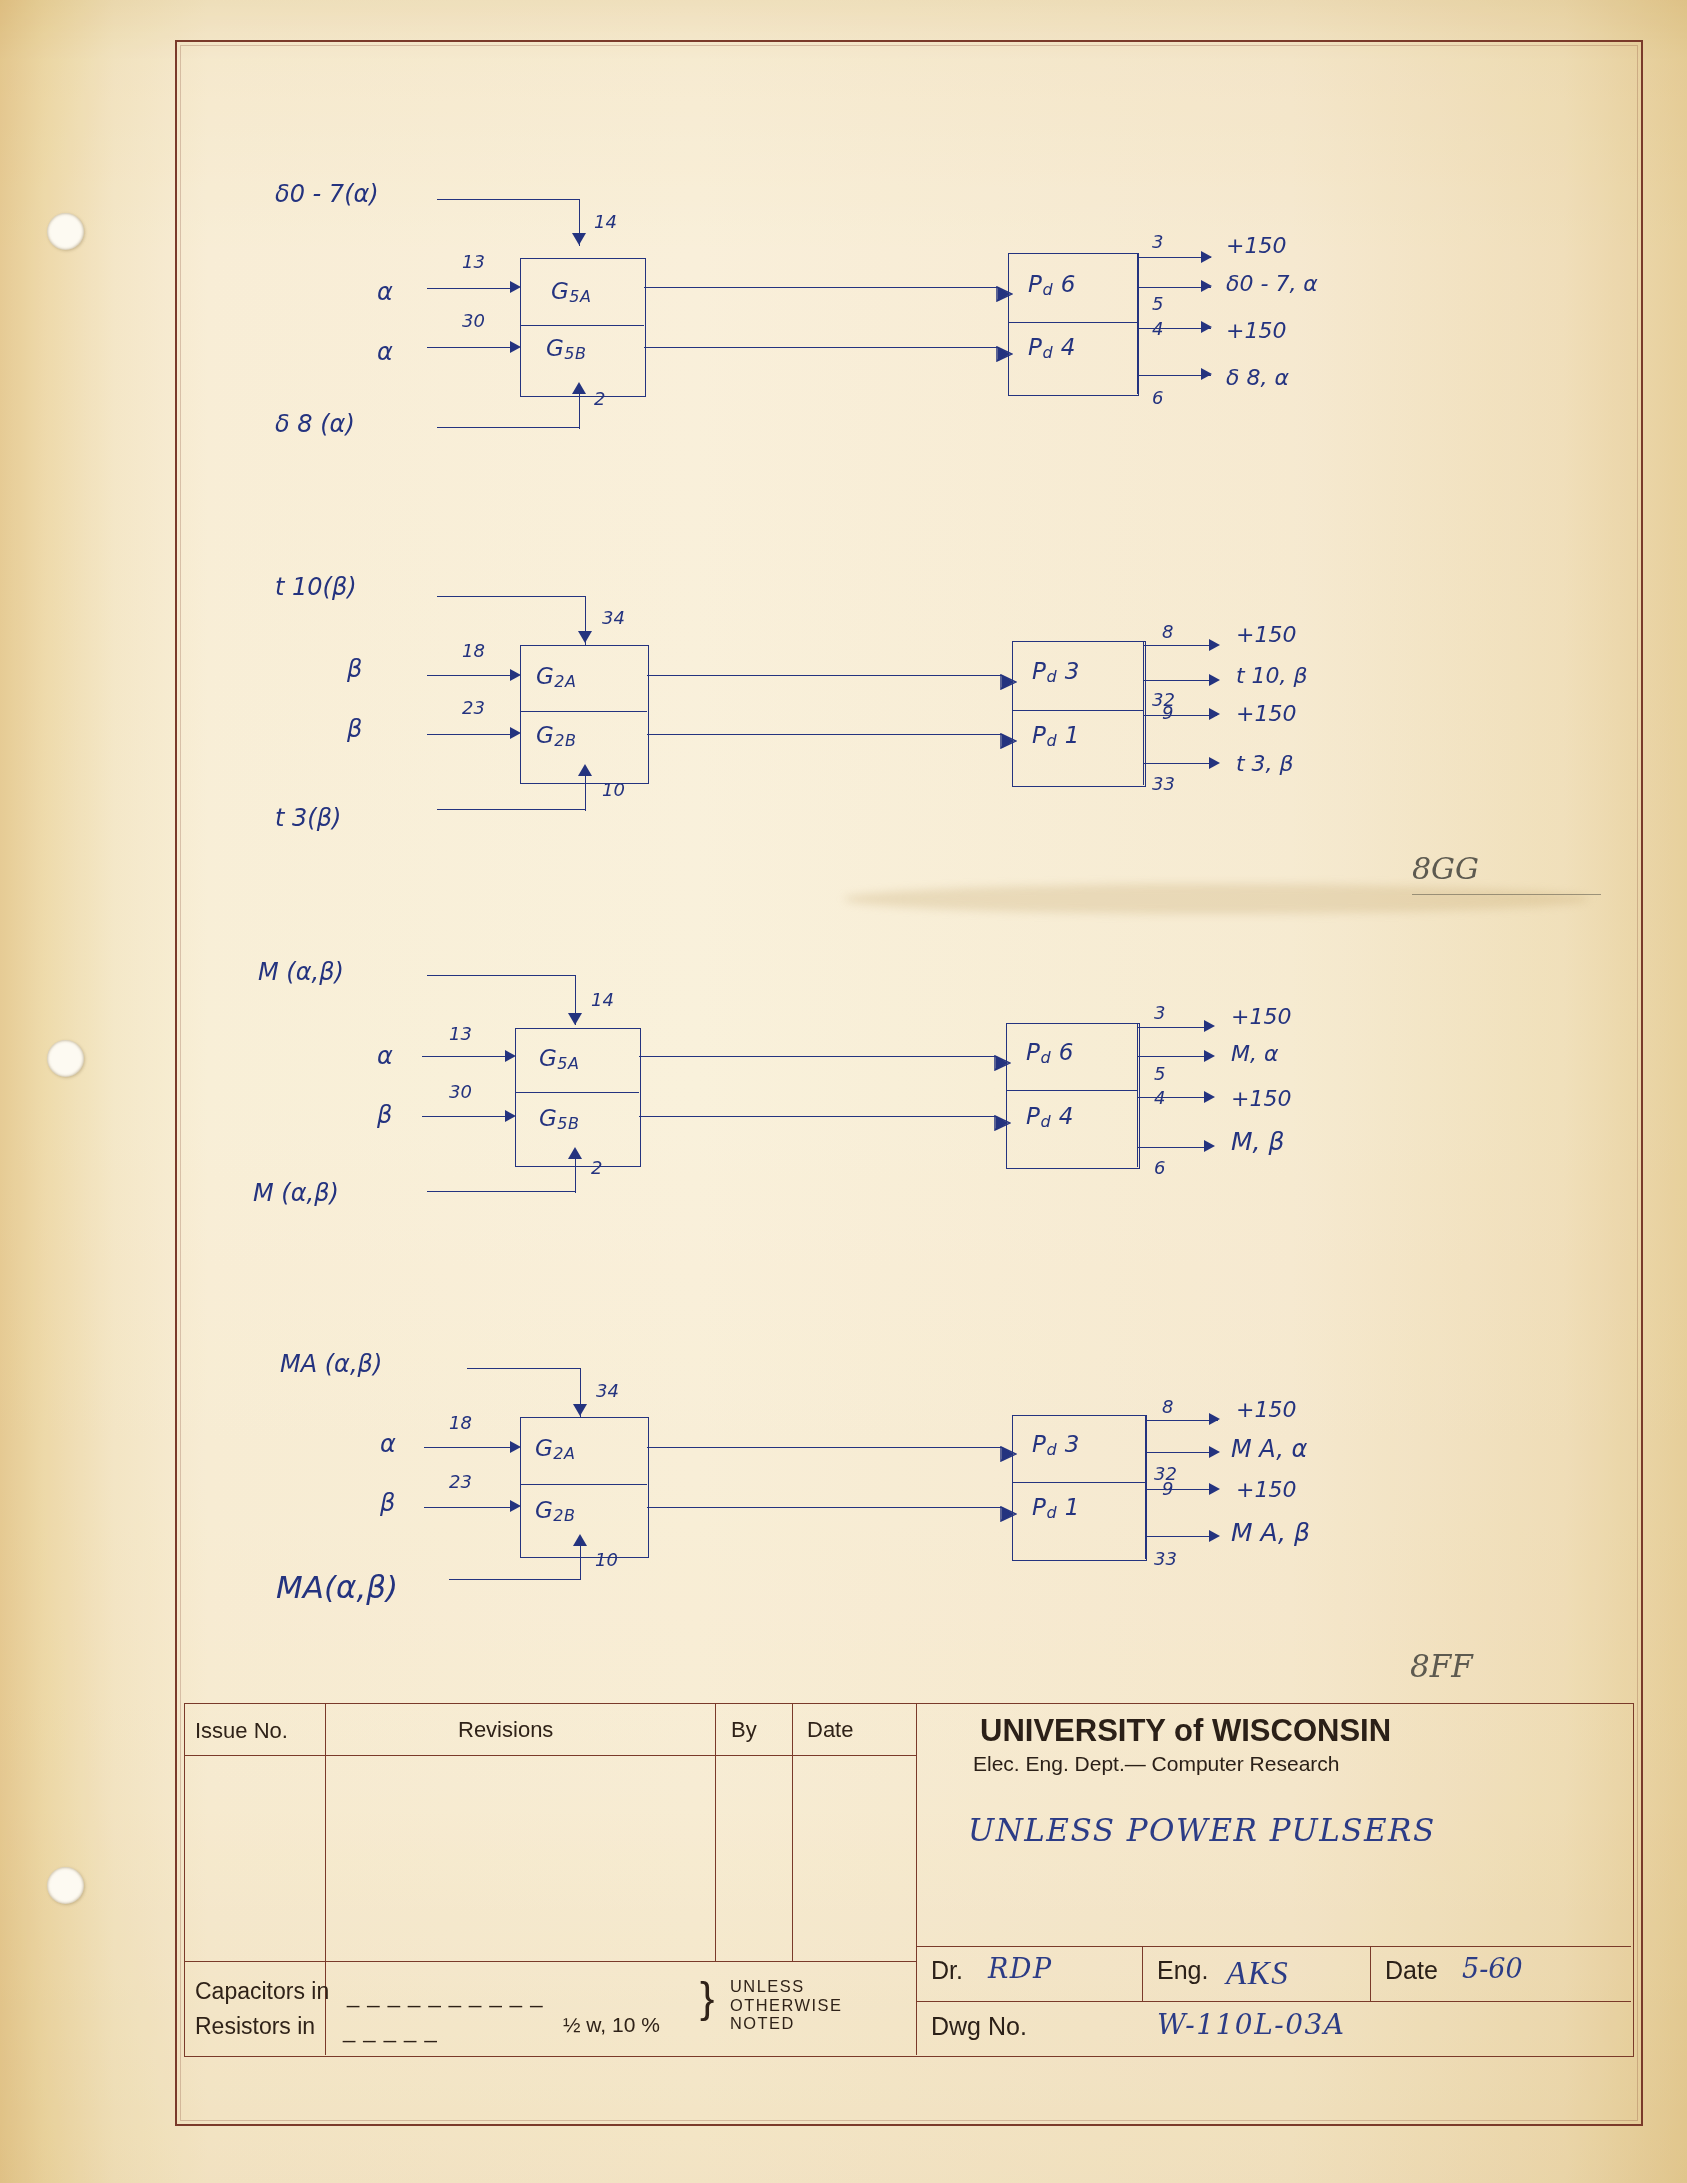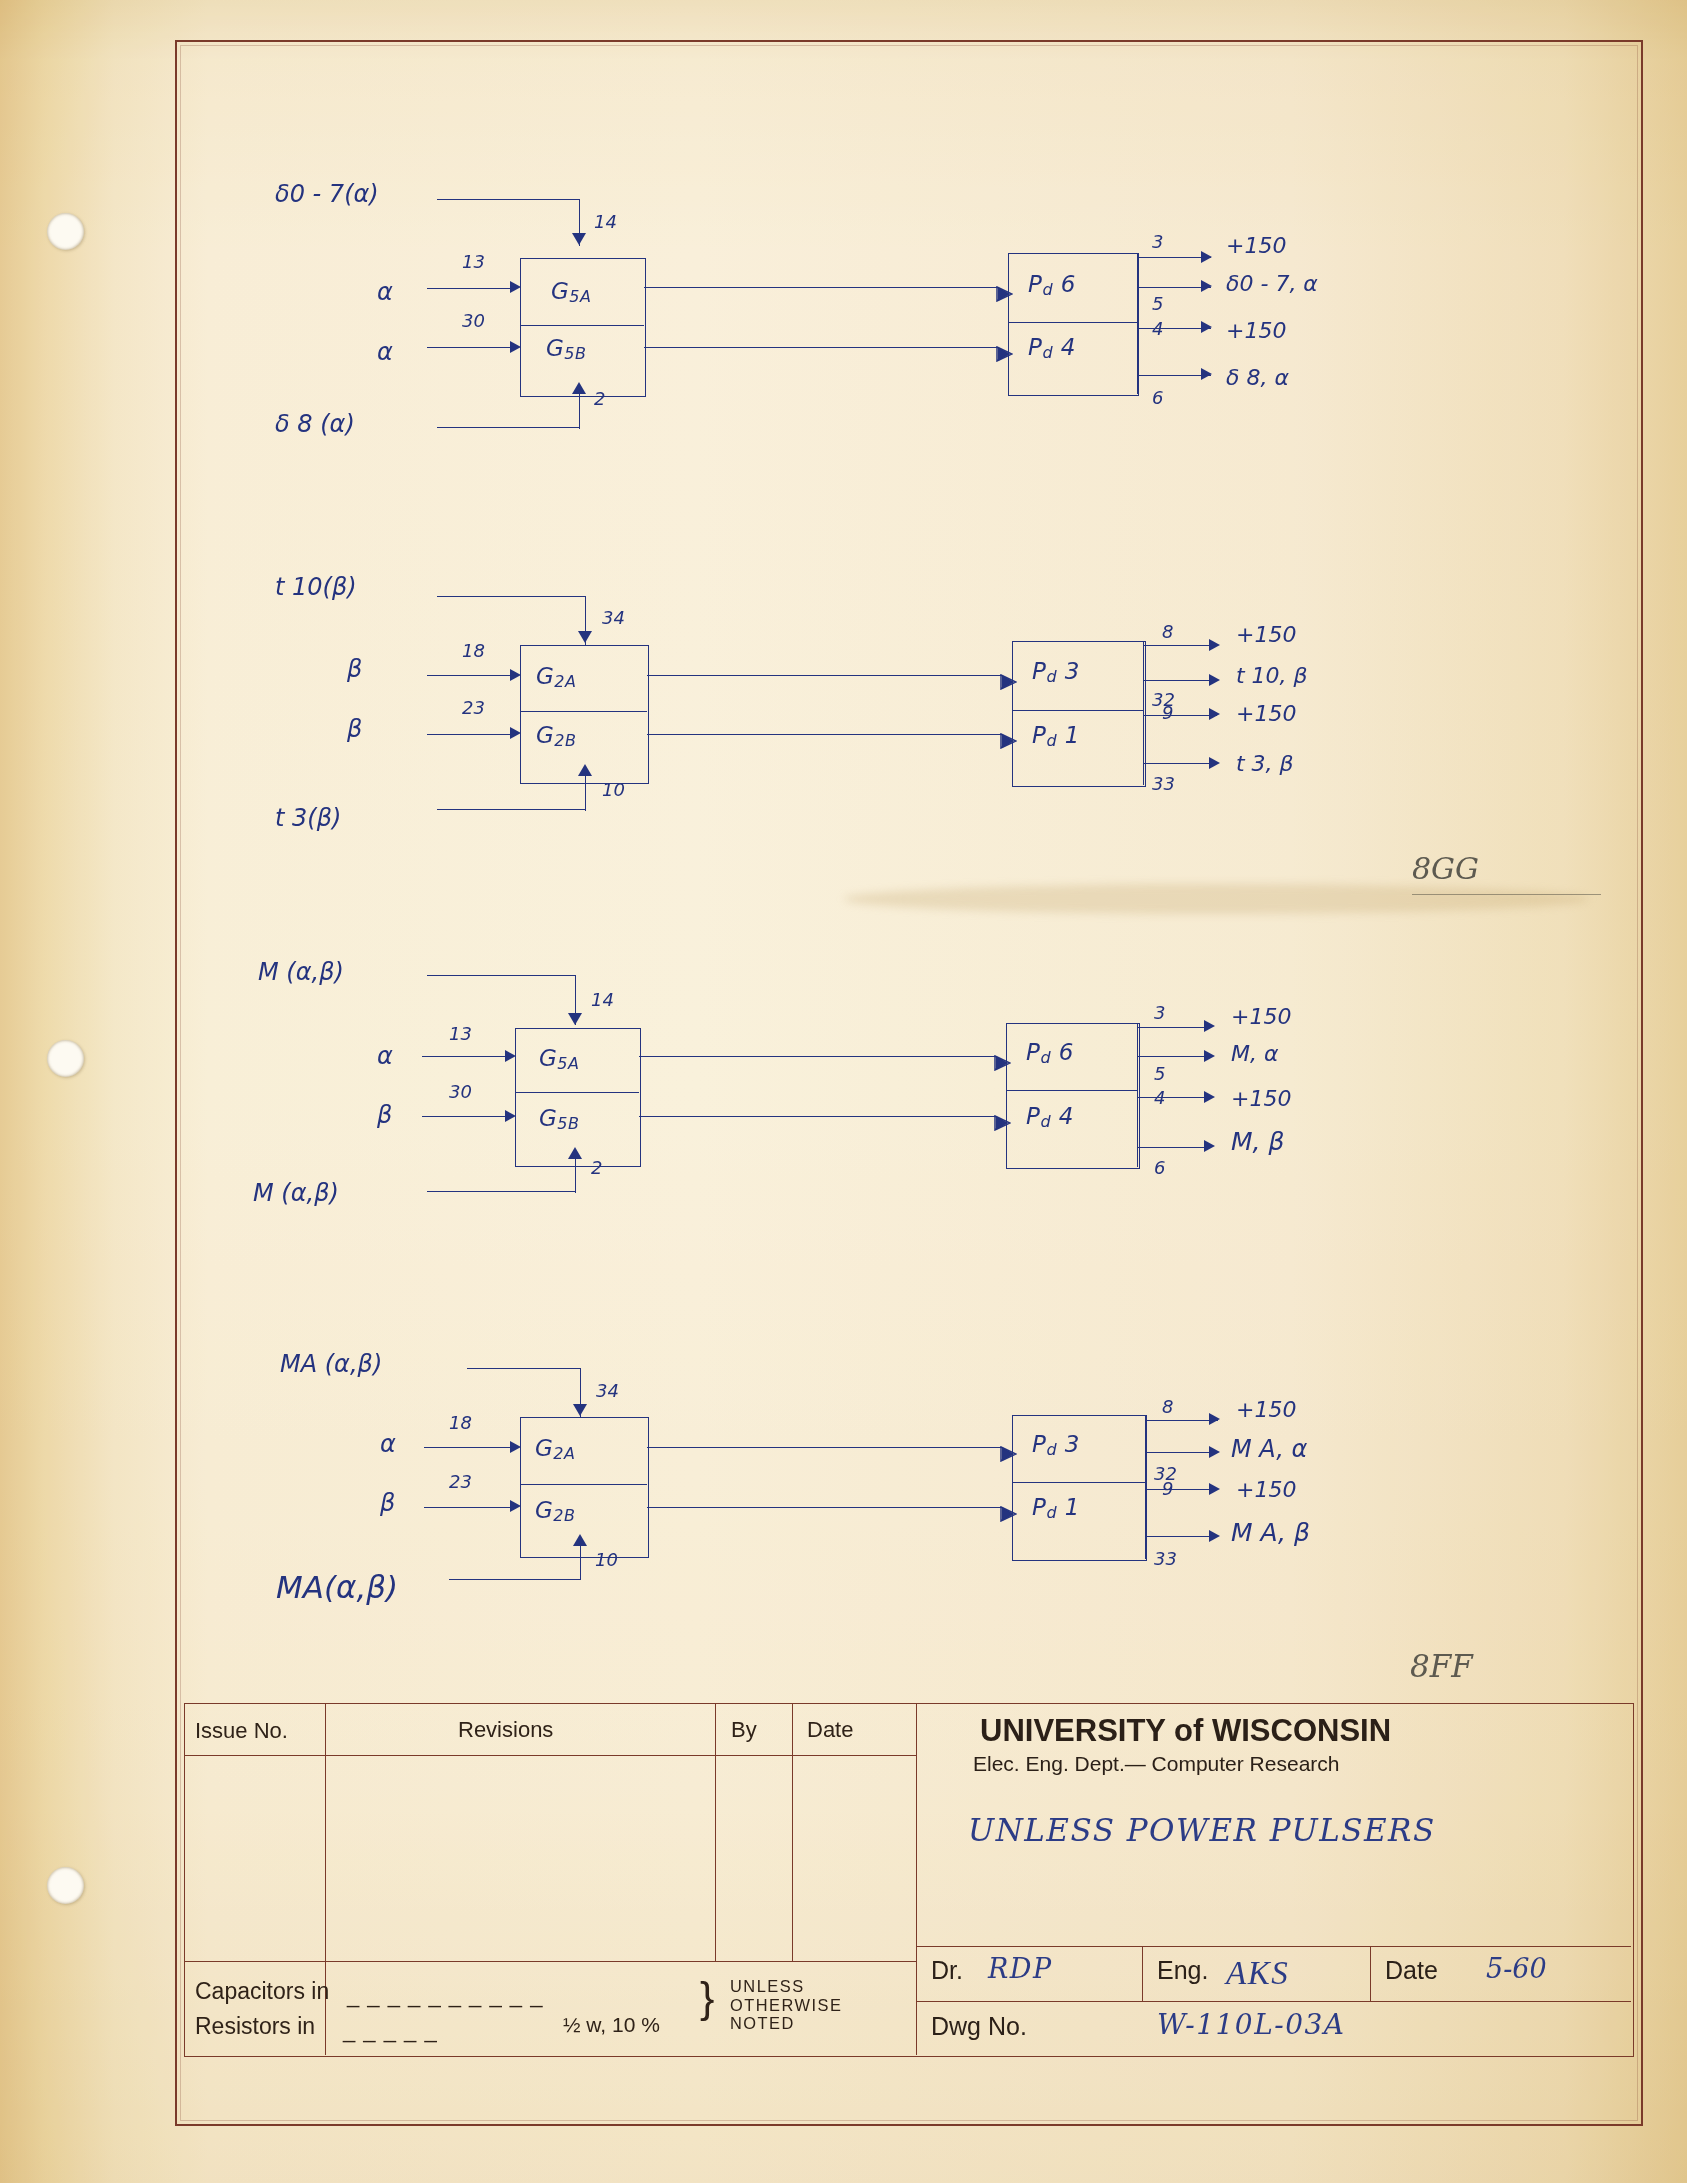--- a/index.html
+++ b/index.html
@@ -418,18 +418,18 @@
   <div class="hline" style="left:916px;top:1946px;width:715px;border-top:1.5px solid #7a3a2a;"></div>
   <div class="hline" style="left:916px;top:2001px;width:715px;border-top:1.5px solid #7a3a2a;"></div>
   <div class="vline" style="left:1142px;top:1946px;height:55px;border-left:1.5px solid #7a3a2a;"></div>
   <div class="vline" style="left:1370px;top:1946px;height:55px;border-left:1.5px solid #7a3a2a;"></div>
 
   <div class="tbtxt" style="left:931px;top:1956px;font-size:25px;color:#2b2018;">Dr.</div>
   <div class="tbtxt hand-blue" style="left:988px;top:1953px;font-size:27px;letter-spacing:1.5px;">RDP</div>
   <div class="tbtxt" style="left:1157px;top:1956px;font-size:25px;color:#2b2018;">Eng.</div>
   <div class="tbtxt hand-blue" style="left:1226px;top:1955px;font-size:33px;letter-spacing:1.5px;font-family:Liberation Serif, serif;">AKS</div>
   <div class="tbtxt" style="left:1385px;top:1956px;font-size:25px;color:#2b2018;">Date</div>
-  <div class="tbtxt hand-blue" style="left:1462px;top:1953px;font-size:27px;margin-left:24px;">5-60</div>
+  <div class="tbtxt hand-blue" style="left:1462px;top:1953px;font-size:27px;">5-60</div>
 
   <div class="tbtxt" style="left:931px;top:2012px;font-size:25px;color:#2b2018;">Dwg No.</div>
   <div class="tbtxt hand-blue" style="left:1157px;top:2008px;font-size:28px;letter-spacing:1.5px;">W-110L-03A</div>
 </div>
 
 
 </body></html>

